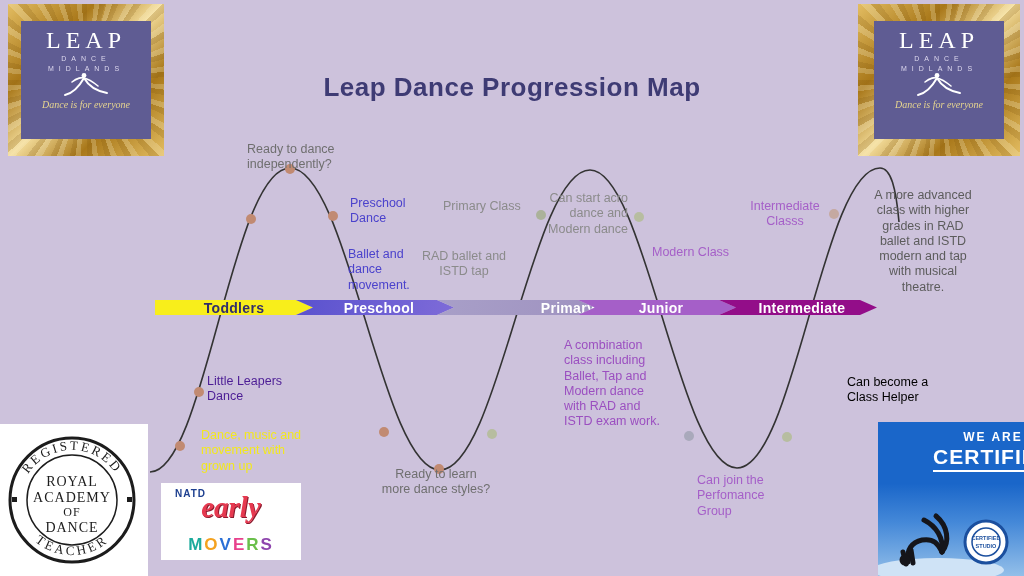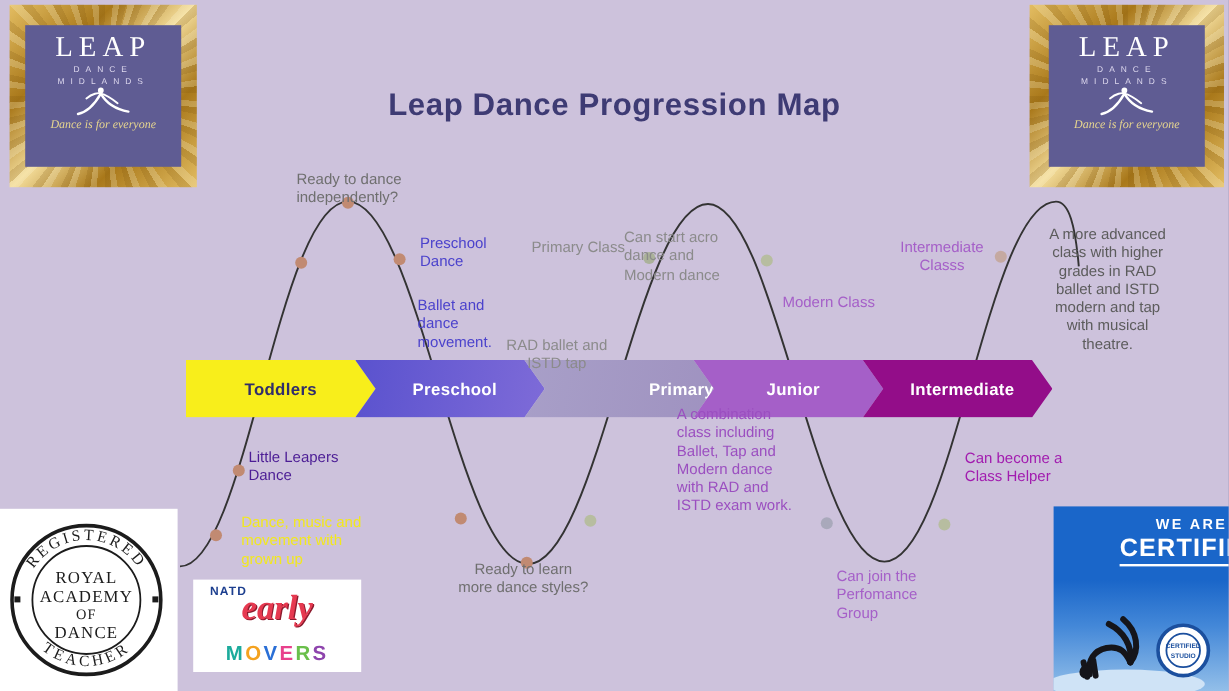--- a/index.html
+++ b/index.html
@@ -21,35 +21,35 @@
              align-items:center;padding-top:7px;box-sizing:border-box;}
   .leap-name{font-family:"Liberation Serif",serif;color:#ffffff;font-size:24px;letter-spacing:5px;line-height:1;}
   .leap-word{color:#ded9ef;font-size:7px;letter-spacing:5px;margin-top:3px;}
   .leap-tagline{font-family:"Liberation Serif",serif;font-style:italic;color:#e6d58f;font-size:10px;margin-top:1px;}
 
   
   .curve-svg{position:absolute;left:0;top:0;}
 
   
   .ribbon{position:absolute;left:155px;top:300px;display:flex;height:33px;}
-  .seg{width:158px;height:48px;display:flex;align-items:center;justify-content:center;
+  .seg{width:158px;height:15px;display:flex;align-items:center;justify-content:center;
        font-weight:bold;font-size:14px;letter-spacing:.3px;
        clip-path:polygon(0 0,calc(100% - 17px) 0,100% 50%,calc(100% - 17px) 100%,0 100%,17px 50%);
        padding-left:8px;box-sizing:border-box;}
   .seg:first-child{clip-path:polygon(0 0,calc(100% - 17px) 0,100% 50%,calc(100% - 17px) 100%,0 100%);padding-left:0;}
   .seg + .seg{margin-left:-17px;}
 
   
   .ann{position:absolute;font-size:12.5px;line-height:1.22;}
   #ann-ready-ind{left:247px;top:142px;width:130px;}
   #ann-preschool-dance{left:350px;top:196px;width:80px;}
   #ann-ballet{left:348px;top:247px;width:82px;}
   #ann-primary-class{left:443px;top:199px;white-space:nowrap;}
-  #ann-rad-ballet{left:408px;top:249px;width:112px;text-align:center;margin-top:32px;}
-  #ann-acro{left:520px;top:191px;width:96px;text-align:left;}
+  #ann-rad-ballet{left:408px;top:249px;width:112px;text-align:center;}
+  #ann-acro{left:532px;top:191px;width:96px;text-align:right;}
   #ann-junior{left:652px;top:245px;white-space:nowrap;}
   #ann-intermediate{left:744px;top:199px;width:82px;text-align:center;}
   #ann-advanced{left:871px;top:188px;width:104px;text-align:center;}
   #ann-little-leapers{left:207px;top:374px;width:92px;}
   #ann-dance-music{left:201px;top:428px;width:108px;}
   #ann-ready-learn{left:380px;top:467px;width:112px;text-align:center;}
   #ann-combination{left:564px;top:338px;width:104px;}
   #ann-helper{left:804px;top:375px;width:112px;}
   #ann-performance{left:697px;top:473px;width:96px;}
 
@@ -152,21 +152,21 @@
   <div class="ann" id="ann-primary-class" style="color: rgb(139, 139, 139);">Primary Class</div>
   <div class="ann" id="ann-rad-ballet" style="color: rgb(139, 139, 139);">RAD ballet and ISTD tap</div>
   <div class="ann" id="ann-acro" style="color: rgb(139, 139, 139);">Can start acro dance and Modern dance</div>
   <div class="ann" id="ann-junior" style="color: rgb(165, 95, 200);">Modern Class</div>
   <div class="ann" id="ann-intermediate" style="color: rgb(165, 95, 200);">Intermediate Classs</div>
   <div class="ann" id="ann-advanced" style="color: rgb(92, 92, 92);">A more advanced class with higher grades in RAD ballet and ISTD modern and tap with musical theatre.</div>
   <div class="ann" id="ann-little-leapers" style="color: #4c1d95;">Little Leapers Dance</div>
   <div class="ann" id="ann-dance-music" style="color: rgb(242, 232, 30);">Dance, music and movement with grown up</div>
   <div class="ann" id="ann-ready-learn" style="color: rgb(111, 111, 111);">Ready to learn more dance styles?</div>
   <div class="ann" id="ann-combination" style="color: rgb(155, 79, 192);">A combination class including Ballet, Tap and Modern dance with RAD and ISTD exam work.</div>
-  <div class="ann" id="ann-helper" style="color: #a21caf;">Can become a Class Helper</div>
+  <div class="ann" id="ann-helper" style="color: #000000; margin-left: 43px;">Can become a Class Helper</div>
   <div class="ann" id="ann-performance" style="color: rgb(165, 95, 200);">Can join the Perfomance Group</div>
 
   <div class="rad">
     <svg width="148" height="152" viewBox="0 0 148 152">
       <circle cx="72" cy="76" r="62" fill="none" stroke="#1c1c1c" stroke-width="3"></circle>
       <circle cx="72" cy="76" r="45" fill="none" stroke="#1c1c1c" stroke-width="1.5"></circle>
       <defs>
         <path id="arc-top" d="M 20 78 A 52 52 0 0 1 124 78"></path>
         <path id="arc-bot" d="M 15 74 A 57 57 0 0 0 129 74"></path>
       </defs>

